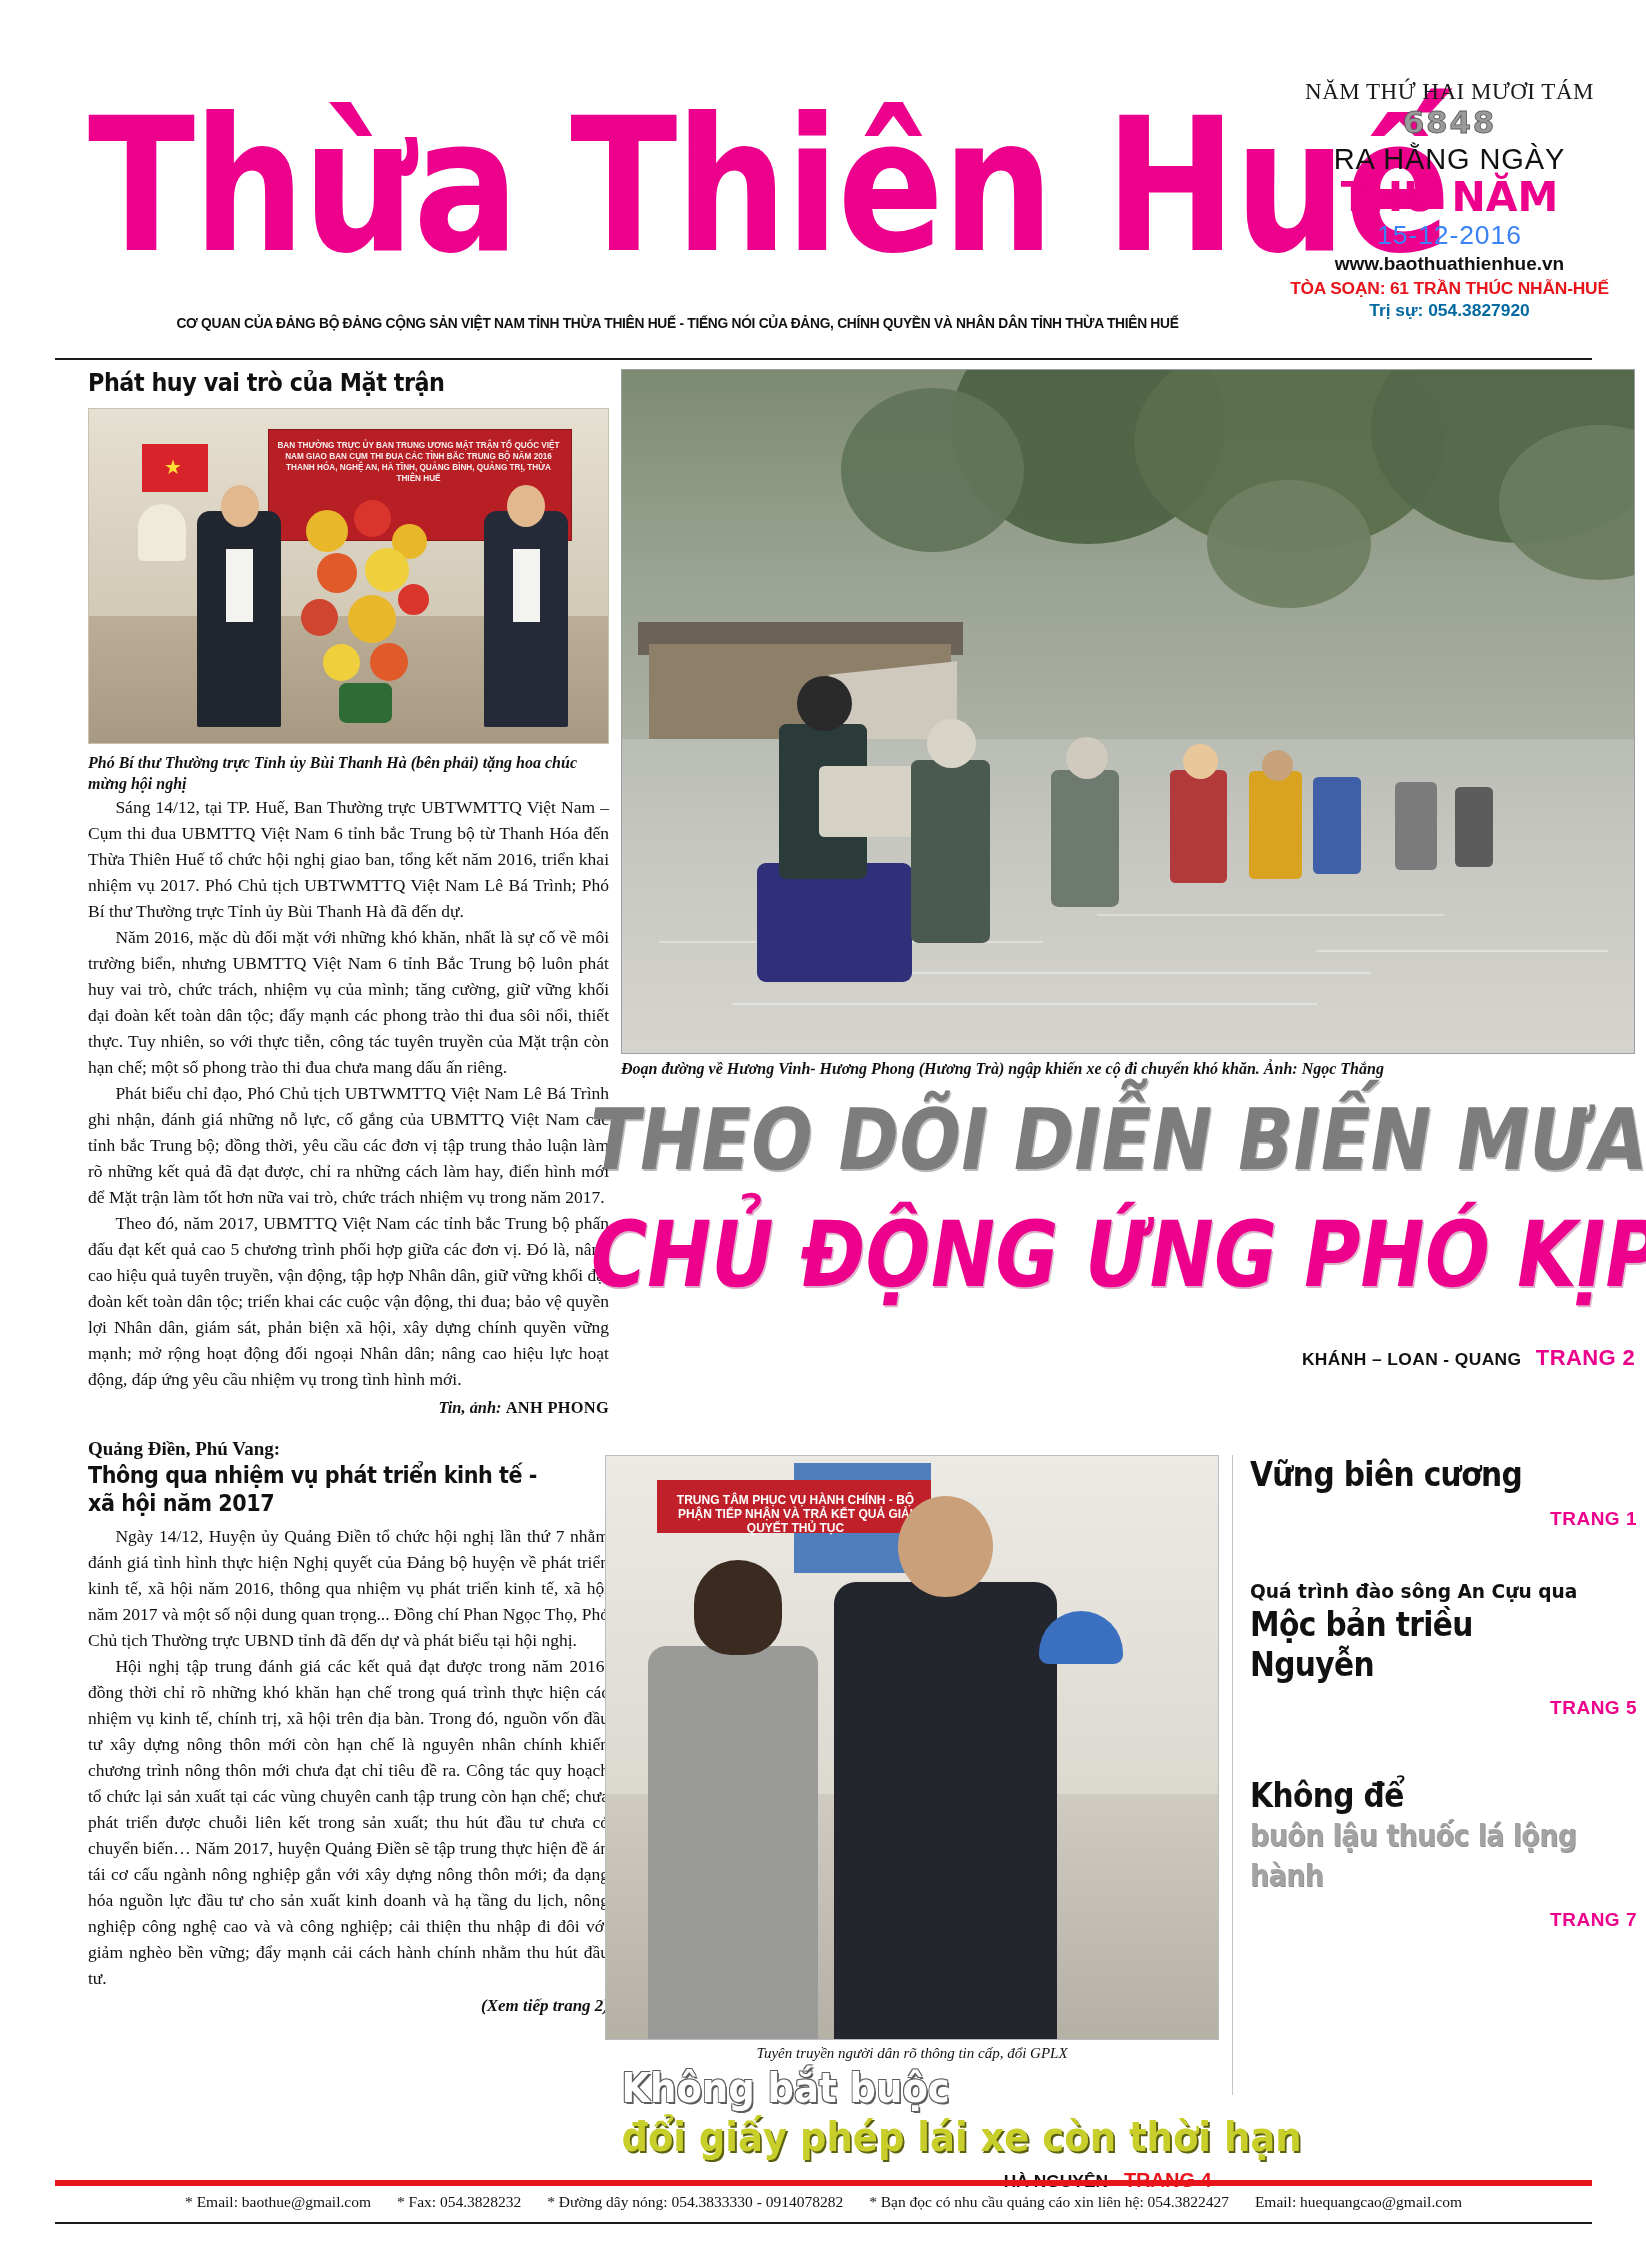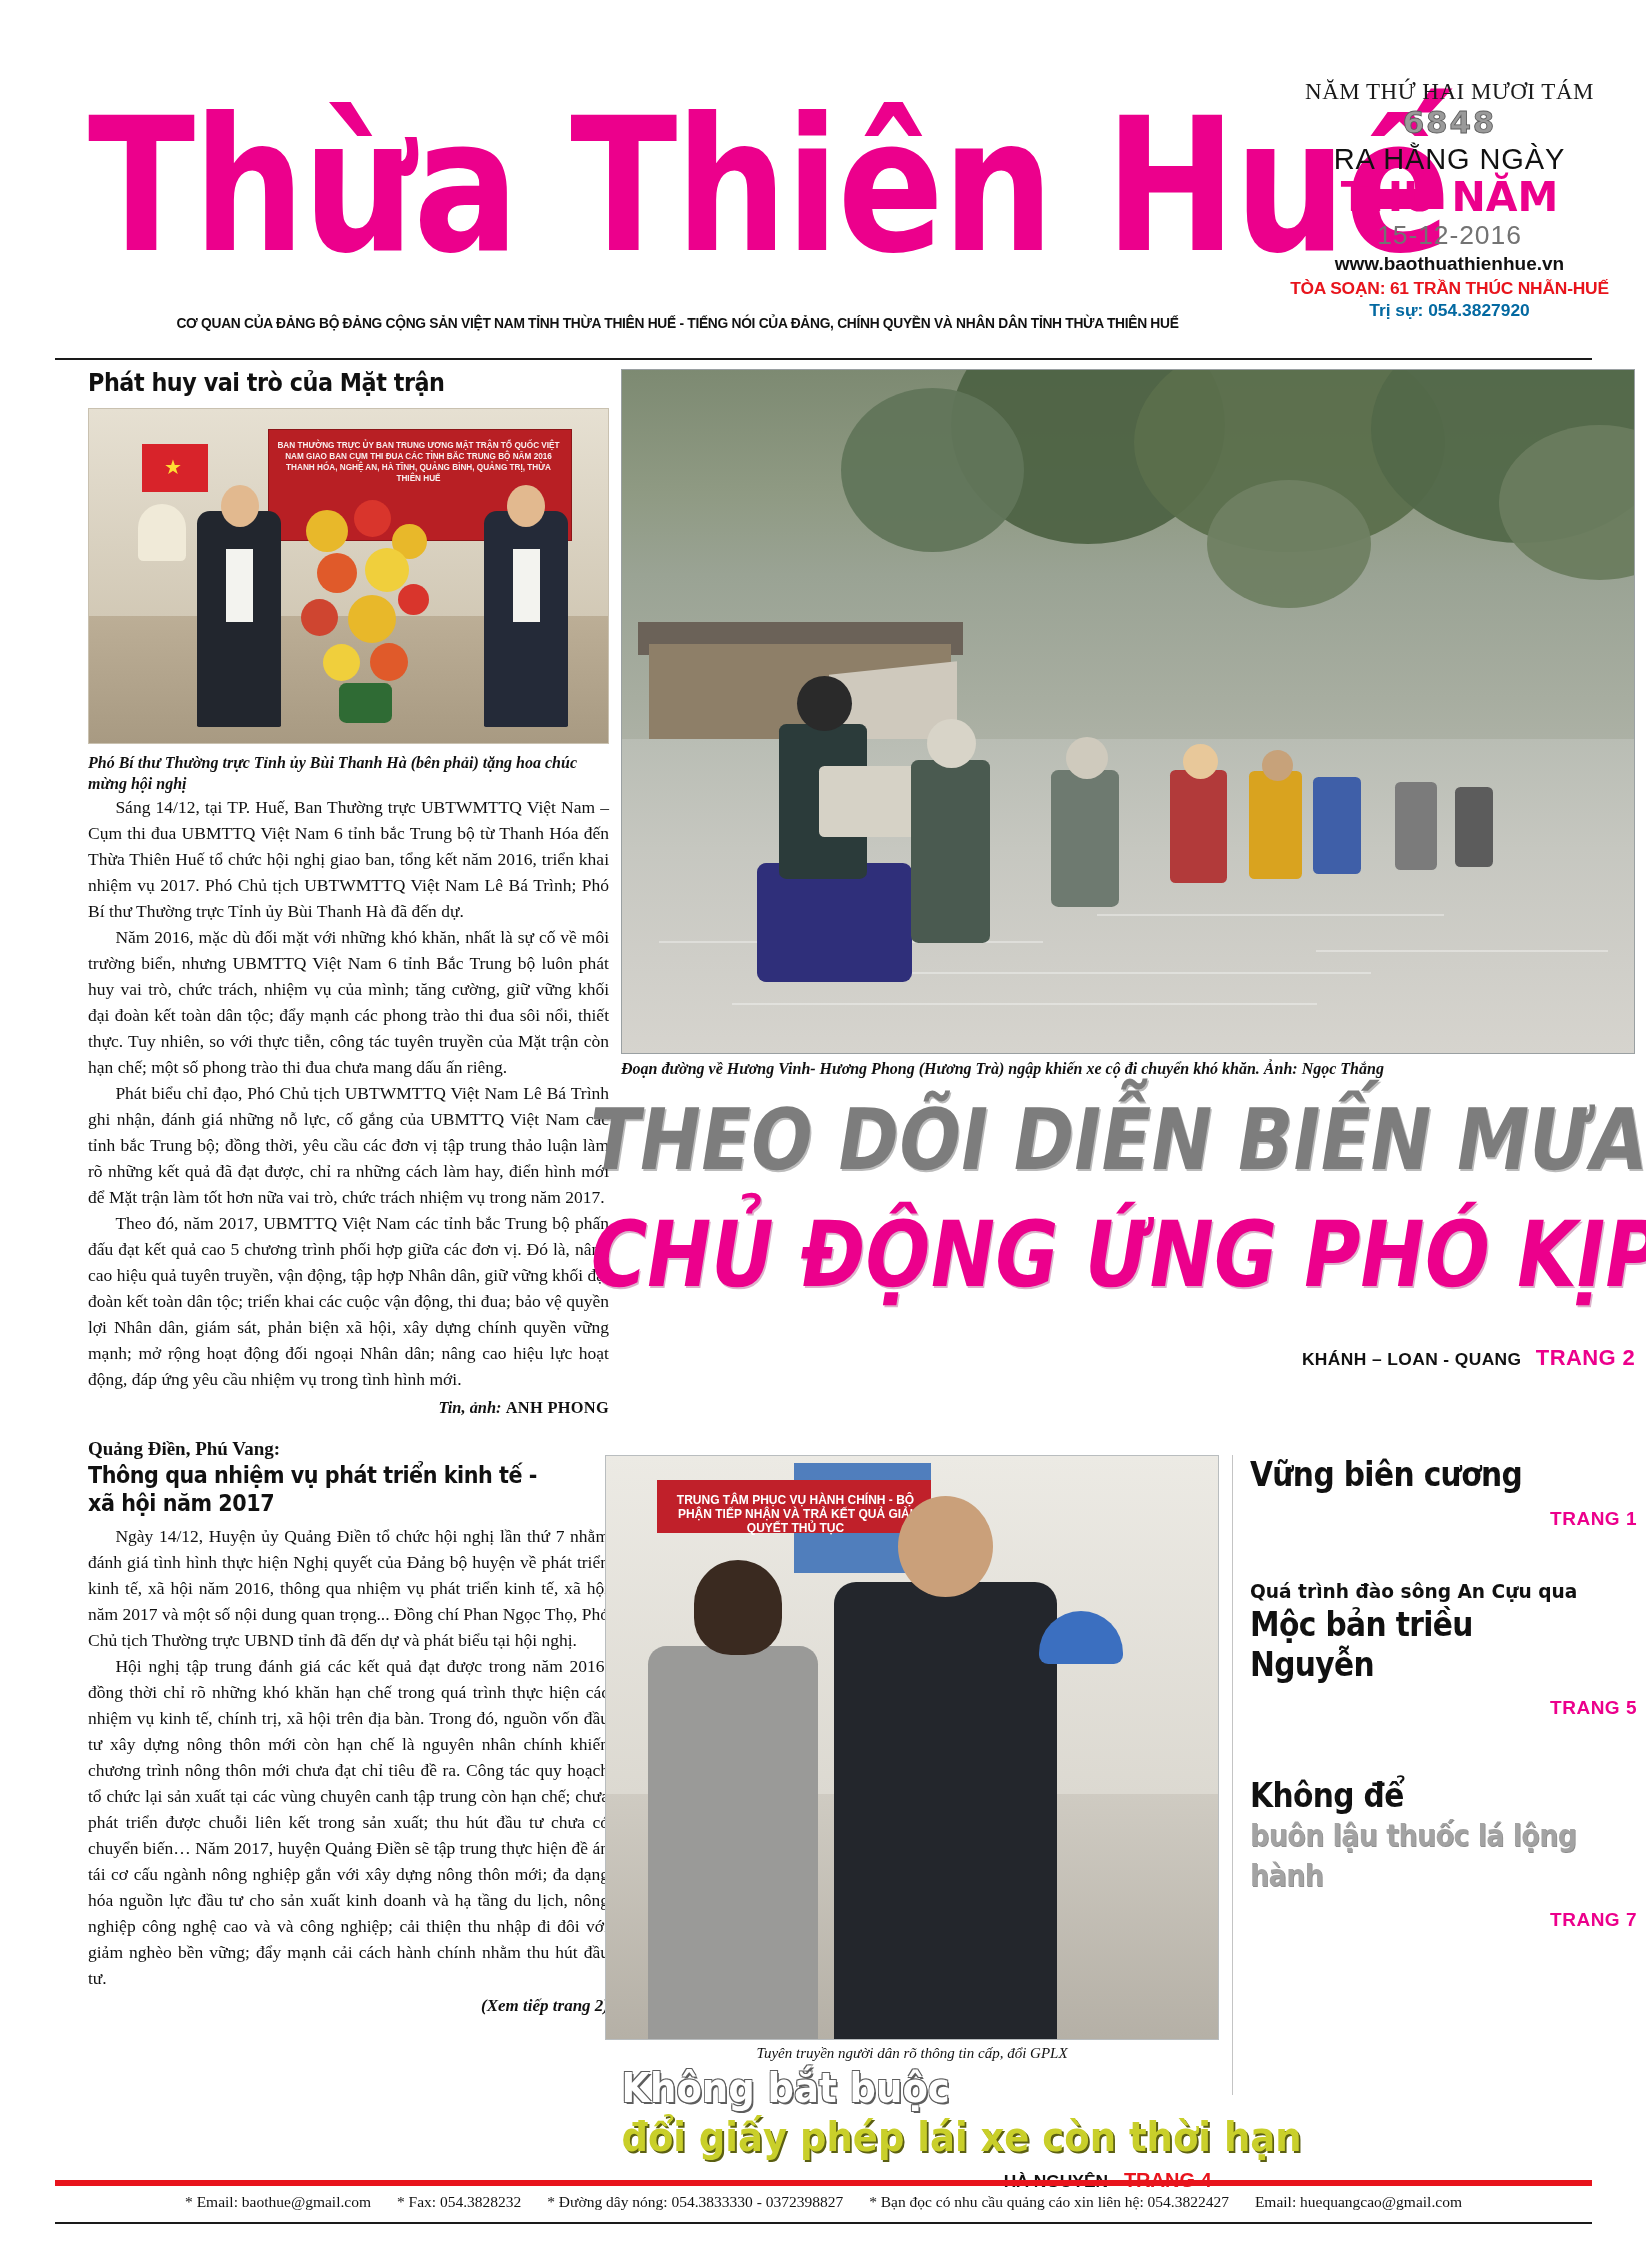--- a/index.html
+++ b/index.html
@@ -65,21 +65,21 @@
     font-family:"Liberation Sans", sans-serif;
     font-size:29px;letter-spacing:0.9px;color:#111;margin-top:5.5px;
   }
   .mi-weekday{
     font-family:"DejaVu Sans", sans-serif;
     font-weight:bold;font-size:41px;letter-spacing:0px;
     color:#ec008c;margin-top:2.7px;line-height:1;
   }
   .mi-date{
     font-family:"Liberation Sans", sans-serif;
-    font-size:26.5px;letter-spacing:0.9px;color:#737373;margin-top:3.7px;
+    font-size:26.5px;letter-spacing:0.9px;color:#3b82f6;margin-top:3.7px;
   }
   .mi-web{
     font-family:"Liberation Sans", sans-serif;
     font-weight:bold;font-size:19px;color:#111;margin-top:4.6px;
   }
   .mi-addr{
     font-family:"Liberation Sans", sans-serif;
     font-weight:bold;font-size:17.4px;color:#e8141c;margin-top:4.6px;
     letter-spacing:-0.2px;
   }
@@ -487,20 +487,20 @@
       <div class="ts-main" style="font-size:33px">Không để</div>
       <div class="ts-main gray">buôn lậu thuốc lá lộng hành</div>
       <div class="ts-page">TRANG 7</div>
     </div>
   </div>
 
   <div class="rule-bot"></div>
   <div class="footer">
     <span>* Email: baothue@gmail.com</span>
     <span>* Fax: 054.3828232</span>
-    <span>* Đường dây nóng: 054.3833330 - 0372398827</span>
+    <span>* Đường dây nóng: 054.3833330 - 0914078282</span>
     <span>* Bạn đọc có nhu cầu quảng cáo xin liên hệ: 054.3822427</span>
     <span>Email: huequangcao@gmail.com</span>
   </div>
   <div class="rule-bot2"></div>
 
 </div>
 
 
 </body></html>

